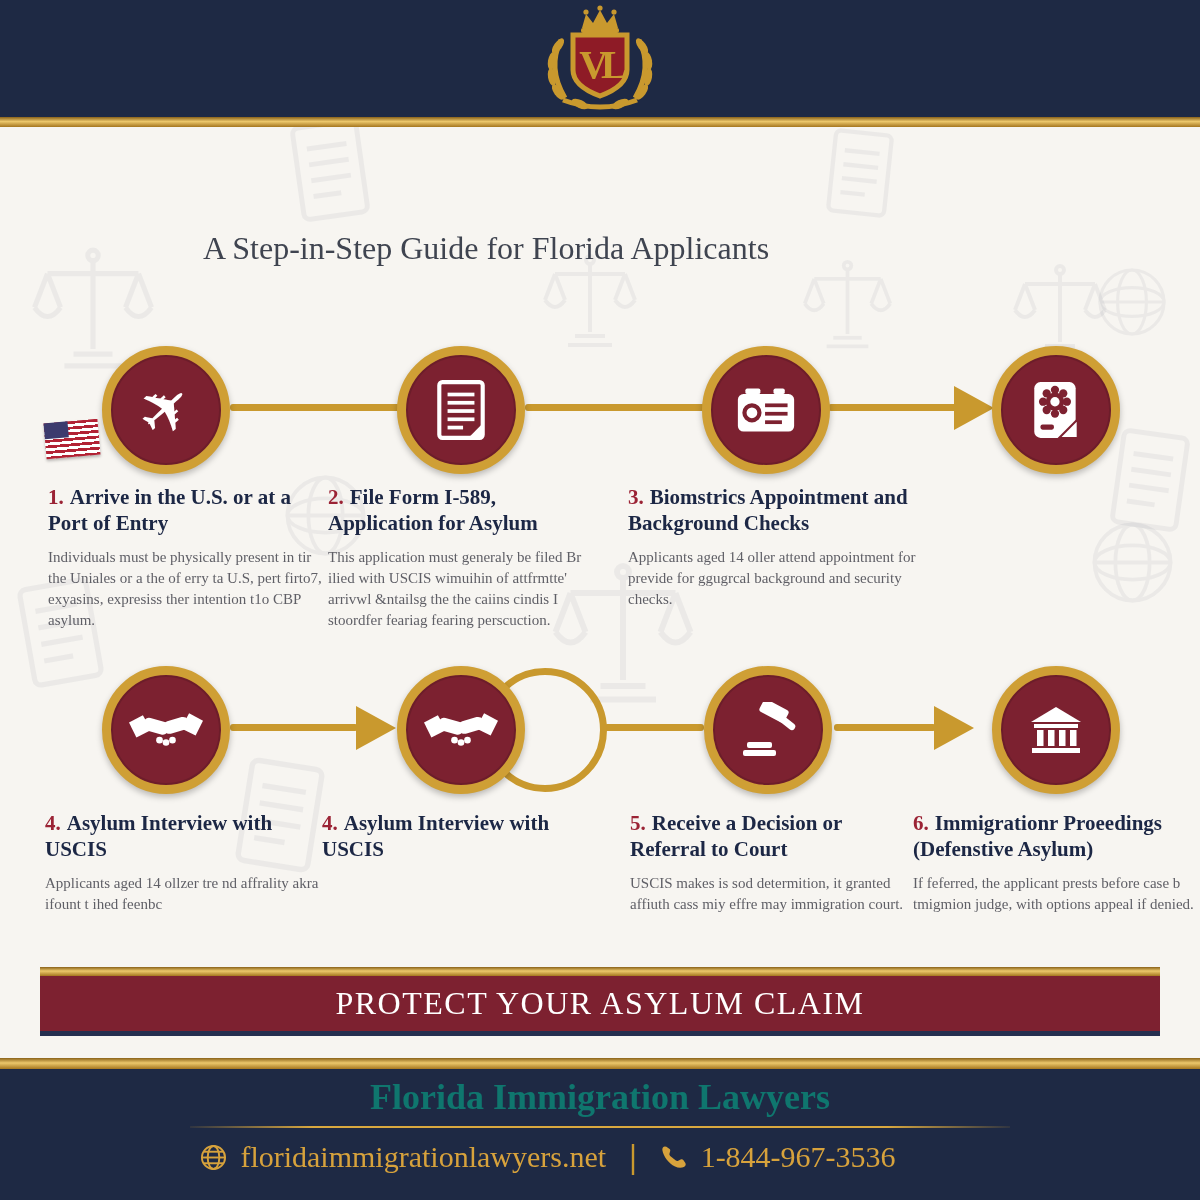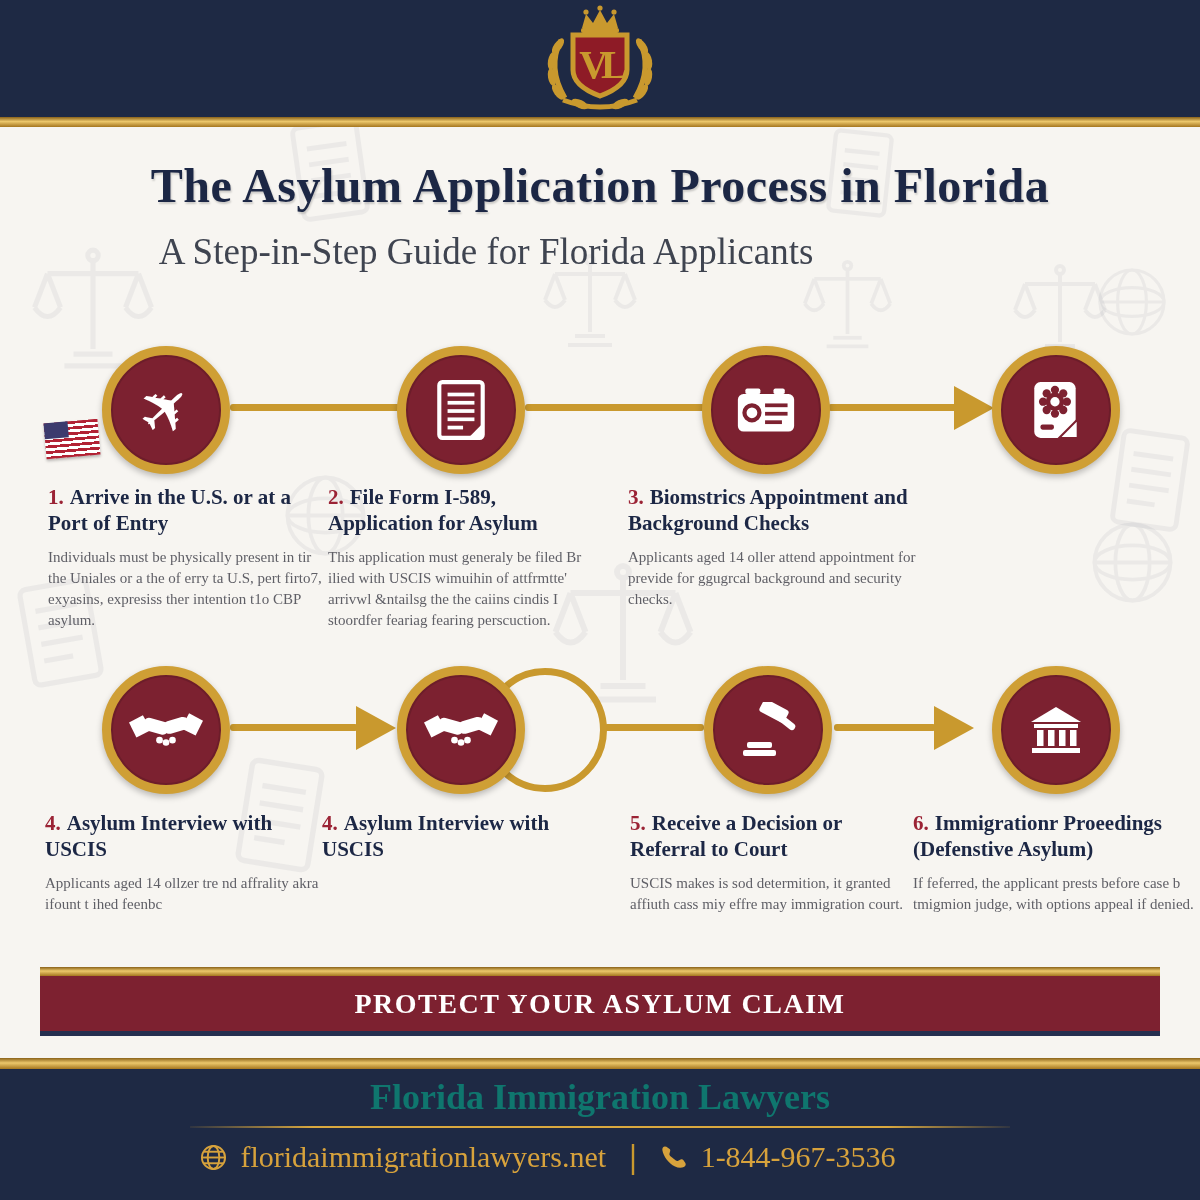--- a/index.html
+++ b/index.html
@@ -11,21 +11,21 @@
   .header { position:absolute; top:0; left:0; width:1200px; height:117px; background:#1e2944; }
   .gold-bar { position:absolute; left:0; width:1200px; background:linear-gradient(180deg,#8a621a,#ecc76b 45%,#a5761f); }
   .gold-bar.top { top:117px; height:10px; }
   .logo { position:absolute; top:4px; left:50%; transform:translateX(-50%); }
 
   
   .title { position:absolute; top:158px; left:0; width:1200px; text-align:center;
            font-size:48px; font-weight:bold; color:#1c2745; letter-spacing:0.5px;
            text-shadow:1px 2px 2px rgba(0,0,0,0.18); }
   .subtitle { position:absolute; top:230px; left:0; width:972px; text-align:center;
-              font-size:37px; color:#3f4450; }
+              font-size:32px; color:#3f4450; }
 
   
   .wm { position:absolute; color:#1e2944; opacity:0.05; }
 
   
   .circle { position:absolute; width:128px; height:128px; border-radius:50%;
             background:#7c2130; border:9px solid #cf9f35; z-index:3;
             display:flex; align-items:center; justify-content:center;
             box-shadow:0 3px 6px rgba(0,0,0,0.25), inset 0 0 0 2px rgba(0,0,0,0.12); }
   .ring { position:absolute; width:124px; height:124px; border-radius:50%;
@@ -48,21 +48,21 @@
   
   .step { position:absolute; text-align:left; }
   .step h3 { font-size:21px; line-height:1.25; color:#1c2745; font-weight:bold; }
   .step h3 .num { color:#9b2335; margin-right:6px; }
   .step p { margin-top:10px; font-size:15px; line-height:1.42; color:#5f5f66; }
 
   
   .banner-gold { top:967px; left:40px; width:1120px; height:9px; }
   .banner { position:absolute; left:40px; top:976px; width:1120px; height:60px; background:#7d2130;
             border-bottom:5px solid #253050; display:flex; align-items:center; justify-content:center; }
-  .banner span { color:#ffffff; font-size:28px; font-weight:bold; letter-spacing:1.5px; }
+  .banner span { color:#ffffff; font-size:32px; font-weight:normal; letter-spacing:1.5px; }
 
   
   .footer-gold { top:1058px; height:11px; }
   .footer { position:absolute; left:0; top:1069px; width:1200px; height:131px; background:#1e2944; }
   .firm { position:absolute; top:1076px; left:0; width:1200px; text-align:center;
           color:#0f766e; font-size:36px; font-weight:bold; }
   .divider { position:absolute; top:1126px; left:190px; width:820px; height:2px;
              background:linear-gradient(90deg,rgba(201,153,46,0.1),#d9a83f 15%,#d9a83f 85%,rgba(201,153,46,0.1)); }
   .contact { position:absolute; top:1138px; left:0; width:1096px; display:flex;
              align-items:center; justify-content:center; gap:13px; color:#d7a23c; }
@@ -173,21 +173,20 @@
         <ellipse cx="75" cy="100" rx="9" ry="4" transform="rotate(25 75 100)"></ellipse>
         <ellipse cx="115" cy="100" rx="9" ry="4" transform="rotate(-25 115 100)"></ellipse>
       </g>
 
       <path d="M68 31 H122 V66 Q122 82 95 92 Q68 82 68 66 Z" fill="#8e1b26" stroke="#c9992e" stroke-width="5"></path>
       <text x="95" y="74" font-size="40" font-weight="bold" fill="#c9992e" text-anchor="middle" font-family="Liberation Serif, serif" letter-spacing="-7">VL</text>
     </svg>
   </div>
   <div class="gold-bar top"></div>
 
-  <div class="title">The Asylum Application Process in Florida</div>
   <div class="subtitle">A Step-in-Step Guide for Florida Applicants</div>
 
   <div class="flag"></div>
 
   <div class="line" style="left:230px;top:404px;width:170px"></div>
   <div class="line" style="left:525px;top:404px;width:180px"></div>
   <div class="line" style="left:828px;top:404px;width:130px"></div>
   <div class="arrow" style="left:954px;top:386px"></div>
 
   <div class="circle" style="left:102px;top:346px">

